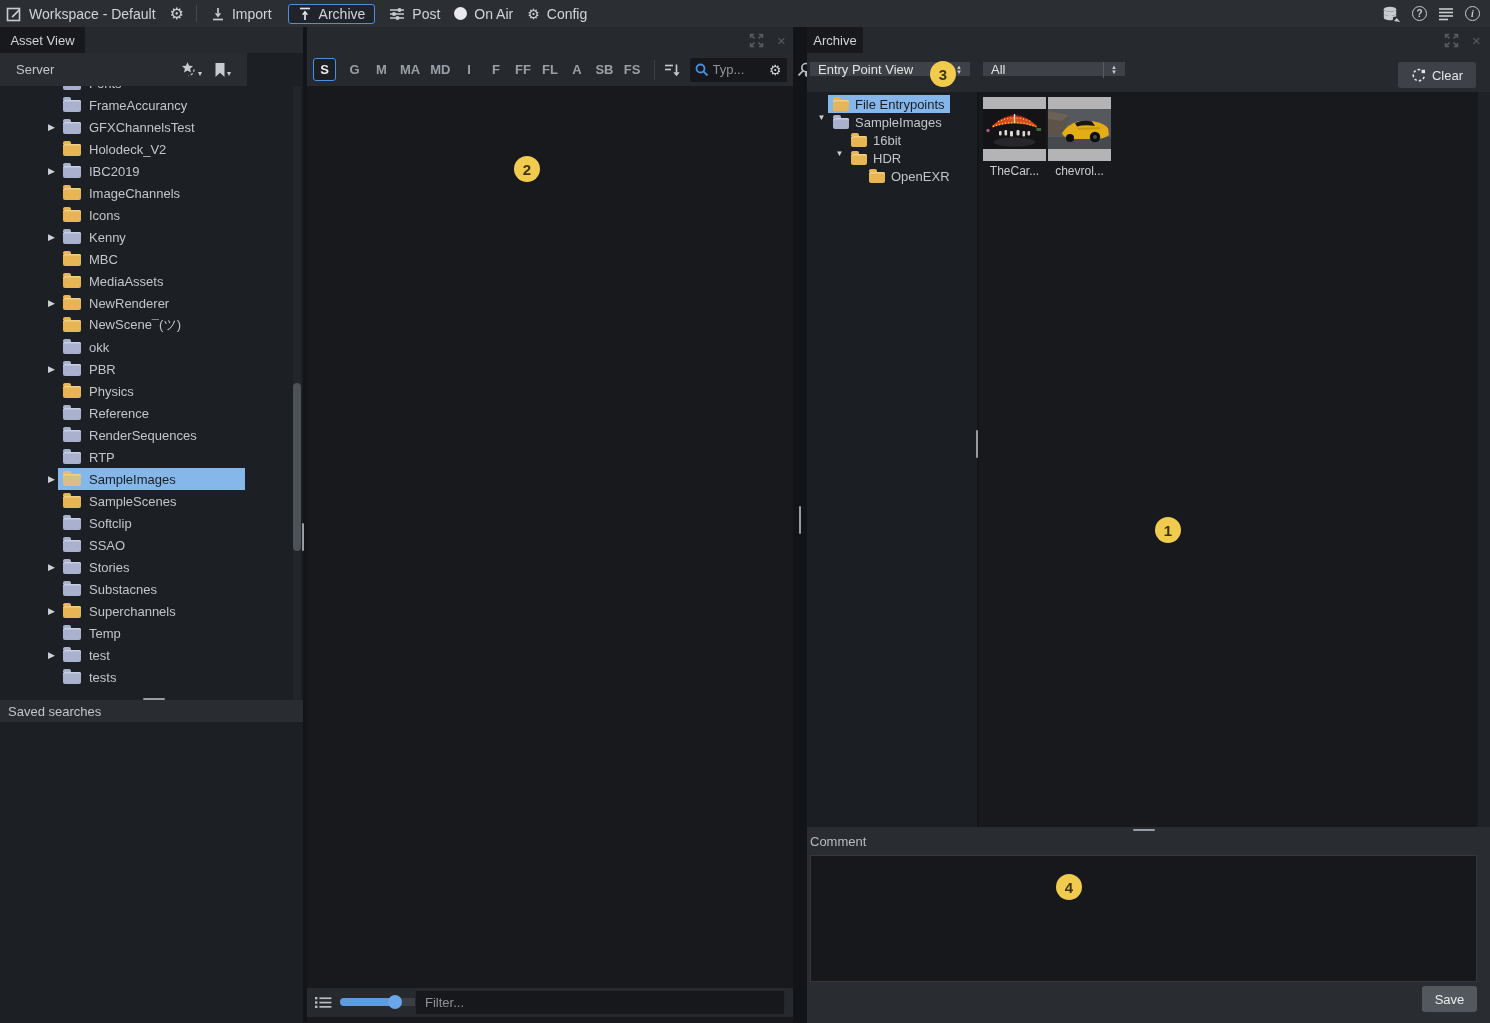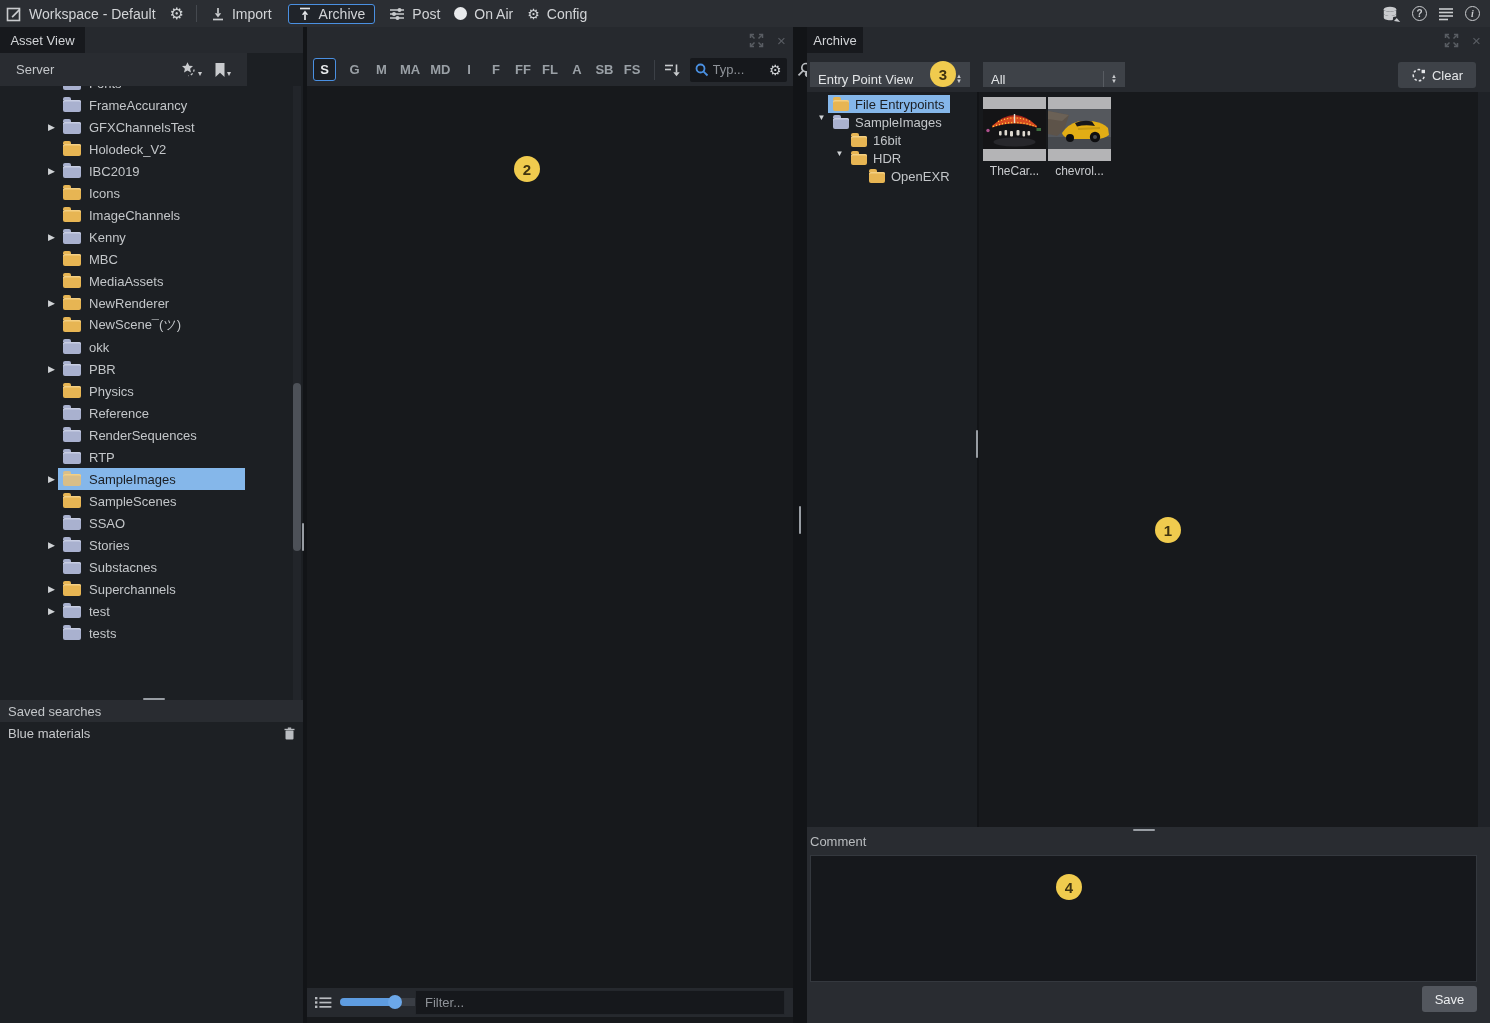--- a/index.html
+++ b/index.html
@@ -82,22 +82,22 @@
 
 .mid-footer{position:absolute;left:0;top:935px;width:486px;height:29px;background:#26292e}
 .slider{position:absolute;left:33px;top:10px;width:96px;height:8px;border-radius:4px;background:#3a3e45}
 .slider .fill{position:absolute;left:0;top:0;height:8px;border-radius:4px;background:#5e9ce0}
 .slider .knob{position:absolute;top:-3px;width:14px;height:14px;border-radius:50%;background:#6ba7e8}
 .filter-input{position:absolute;left:108px;top:2px;width:370px;height:25px;background:#16181c;
   border:1px solid #24272c;color:#c7c9cc;font-size:13px;padding:0 9px;font-family:inherit;outline:none}
 
 
 .rp-toolbar{position:absolute;left:0;top:0;width:683px;height:39px;background:#26292e}
-.dropdown{position:absolute;top:9px;height:25px;background:#3e4248;border-radius:0;
-  display:flex;align-items:flex-end;font-size:13px;color:#e3e5e7;padding:0 8px}
+.dropdown{position:absolute;top:9px;height:14px;background:#3e4248;border-radius:0;
+  display:flex;align-items:flex-start;font-size:13px;color:#e3e5e7;padding:0 8px}
 .dd-spin{margin-left:auto;display:flex;flex-direction:column;font-size:6px;color:#c9cbce;
   line-height:5px;padding-left:7px;height:16px;justify-content:center}
 .dd-spin.sep{border-left:1px solid #585c62}
 .clear-btn{position:absolute;left:591px;top:9px;width:78px;height:26px;background:#3e4248;
   border-radius:3px;border:none;display:flex;align-items:center;justify-content:center;gap:6px;
   font-size:13px;color:#e3e5e7;font-family:inherit}
 .atree{position:absolute;left:0;top:39px;width:170px;height:735px;background:#1b1e22;padding-top:3px}
 .atree-border{position:absolute;left:170px;top:39px;width:2px;height:735px;background:#121417}
 .arow{height:18px;display:flex;align-items:flex-start;font-size:13px;color:#c3c6c9}
 .arow .arr{width:13px;font-size:8px;color:#cfd2d5;display:flex;justify-content:center;flex:none}
@@ -304,30 +304,30 @@
             <span class="arr">▶</span>
             <span class="rowsel">
               <span class="folder blue"></span>
               <span class="lbl">IBC2019</span>
             </span>
           </div>
           <div class="trow">
             <span class="arr">▶</span>
             <span class="rowsel">
               <span class="folder yellow"></span>
+              <span class="lbl">ImageChannels</span>
+            </span>
+          </div>
+          <div class="trow">
+            <span class="arr">▶</span>
+            <span class="rowsel">
+              <span class="folder yellow"></span>
               <span class="lbl">Icons</span>
             </span>
           </div>
-          <div class="trow">
-            <span class="arr">▶</span>
-            <span class="rowsel">
-              <span class="folder yellow"></span>
-              <span class="lbl">ImageChannels</span>
-            </span>
-          </div>
           <div class="trow has-arrow">
             <span class="arr">▶</span>
             <span class="rowsel">
               <span class="folder blue"></span>
               <span class="lbl">Kenny</span>
             </span>
           </div>
           <div class="trow">
             <span class="arr">▶</span>
             <span class="rowsel">
@@ -409,20 +409,27 @@
             <span class="arr">▶</span>
             <span class="rowsel">
               <span class="folder yellow"></span>
               <span class="lbl">SampleScenes</span>
             </span>
           </div>
           <div class="trow">
             <span class="arr">▶</span>
             <span class="rowsel">
               <span class="folder blue"></span>
+              <span class="lbl">Softclip</span>
+            </span>
+          </div>
+          <div class="trow">
+            <span class="arr">▶</span>
+            <span class="rowsel">
+              <span class="folder blue"></span>
               <span class="lbl">SSAO</span>
             </span>
           </div>
           <div class="trow has-arrow">
             <span class="arr">▶</span>
             <span class="rowsel">
               <span class="folder blue"></span>
               <span class="lbl">Stories</span>
             </span>
           </div>
@@ -431,20 +438,27 @@
             <span class="rowsel">
               <span class="folder blue"></span>
               <span class="lbl">Substacnes</span>
             </span>
           </div>
           <div class="trow has-arrow">
             <span class="arr">▶</span>
             <span class="rowsel">
               <span class="folder yellow"></span>
               <span class="lbl">Superchannels</span>
+            </span>
+          </div>
+          <div class="trow">
+            <span class="arr">▶</span>
+            <span class="rowsel">
+              <span class="folder blue"></span>
+              <span class="lbl">Temp</span>
             </span>
           </div>
           <div class="trow has-arrow">
             <span class="arr">▶</span>
             <span class="rowsel">
               <span class="folder blue"></span>
               <span class="lbl">test</span>
             </span>
           </div>
           <div class="trow">
@@ -456,34 +470,20 @@
           </div>
         </div>
     </div>
     <div class="vscroll-track"></div>
     <div class="vscroll-thumb"></div>
     <div class="grip-h" style="left:143px;top:645px"></div>
 
     <div class="saved-header">
       <span>Saved searches</span>
     </div>
-    <div class="saved-list" id="saved-list">
-        <div class="saved-row">
-          <span>Blue materials</span>
-          <span class="del">
-            <svg width="11" height="13" viewBox="0 0 11 13">
-              <g fill="#b9bcc0">
-                <rect x="1.5" y="3.5" width="8" height="9" rx="1"></rect>
-                <rect x="0.5" y="1.8" width="10" height="1.4"></rect>
-                <rect x="3.8" y="0.5" width="3.4" height="1.4"></rect>
-              </g>
-            </svg>
-          </span>
-        </div>
-      </div>
   </div>
 
   <div class="mid-panel">
     <div class="mid-toolbar">
       <span id="filter-buttons" style="display:flex;align-items:center;gap:10px">
           <span class="abtn active">S</span>
           <span class="abtn">G</span>
           <span class="abtn">M</span>
           <span class="abtn">MA</span>
           <span class="abtn">MD</span>

